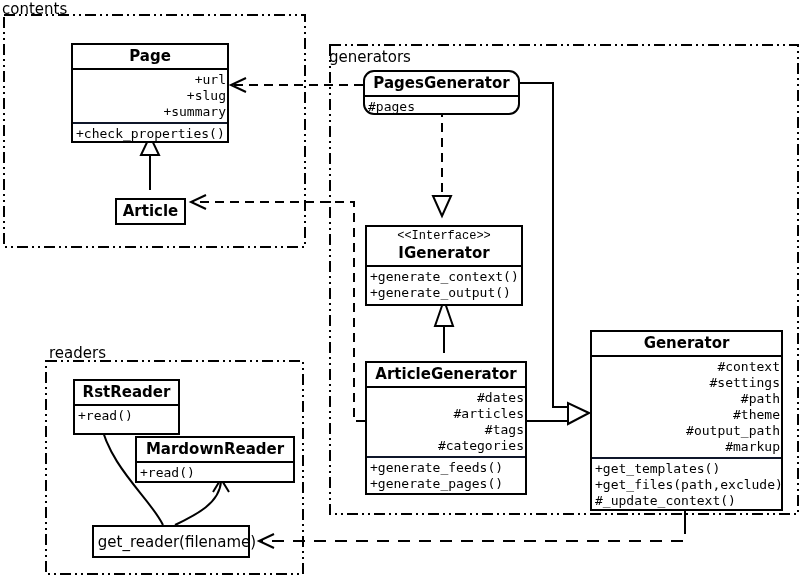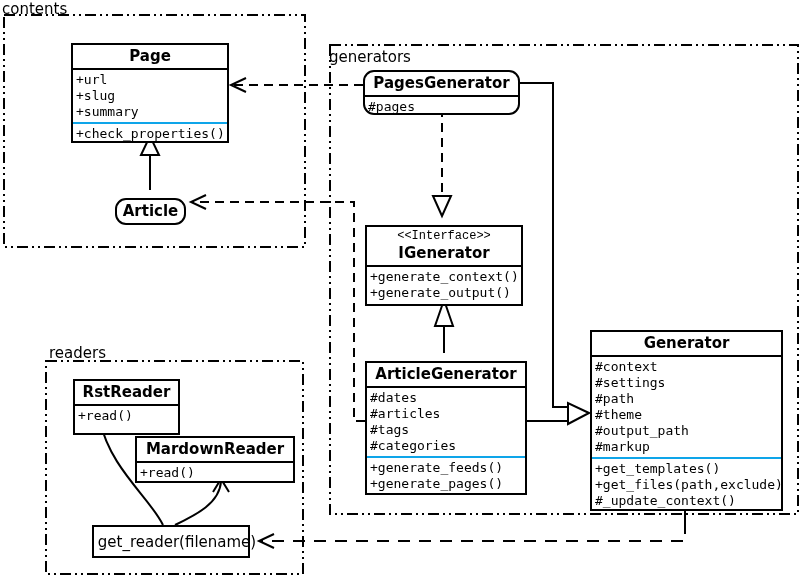--- a/index.html
+++ b/index.html
@@ -51,21 +51,21 @@
     white-space: nowrap;
   }
   .uml-section {
     font-family: "DejaVu Sans Mono", monospace;
     font-size: 13px;
     line-height: 16px;
     padding: 2px 1px 2px 3px;
     white-space: nowrap;
     overflow: hidden;
   }
-  .uml-section.has-divider { border-bottom: 2px solid #0ea5e9; }
+  .uml-section.has-divider { border-bottom: 2px solid #0f172a; text-align: right; }
   .uml-row { display: block; }
   .plain-box {
     position: absolute;
     z-index: 2;
     background: #ffffff;
     border: 2px solid #000000;
     box-sizing: border-box;
     display: flex;
     align-items: center;
     justify-content: center;
@@ -148,21 +148,21 @@
     <div class="uml-section has-divider">
       <span class="uml-row">+url</span>
       <span class="uml-row">+slug</span>
       <span class="uml-row">+summary</span>
     </div>
     <div class="uml-section">
       <span class="uml-row">+check_properties()</span>
     </div>
   </div>
 
-  <div class="uml-class" style="left:115px; top:190px; width:71px; height:27px;border-radius:11px;">
+  <div class="uml-class" style="left:115px; top:190px; width:71px; height:27px;">
     <div class="uml-title">Article</div>
   </div>
 
   <div class="uml-class" style="left:363px; top:62px; width:157px; height:45px;border-radius:11px;">
     <div class="uml-title has-sections">PagesGenerator</div>
     <div class="uml-section">
       <span class="uml-row">#pages</span>
     </div>
   </div>
 

